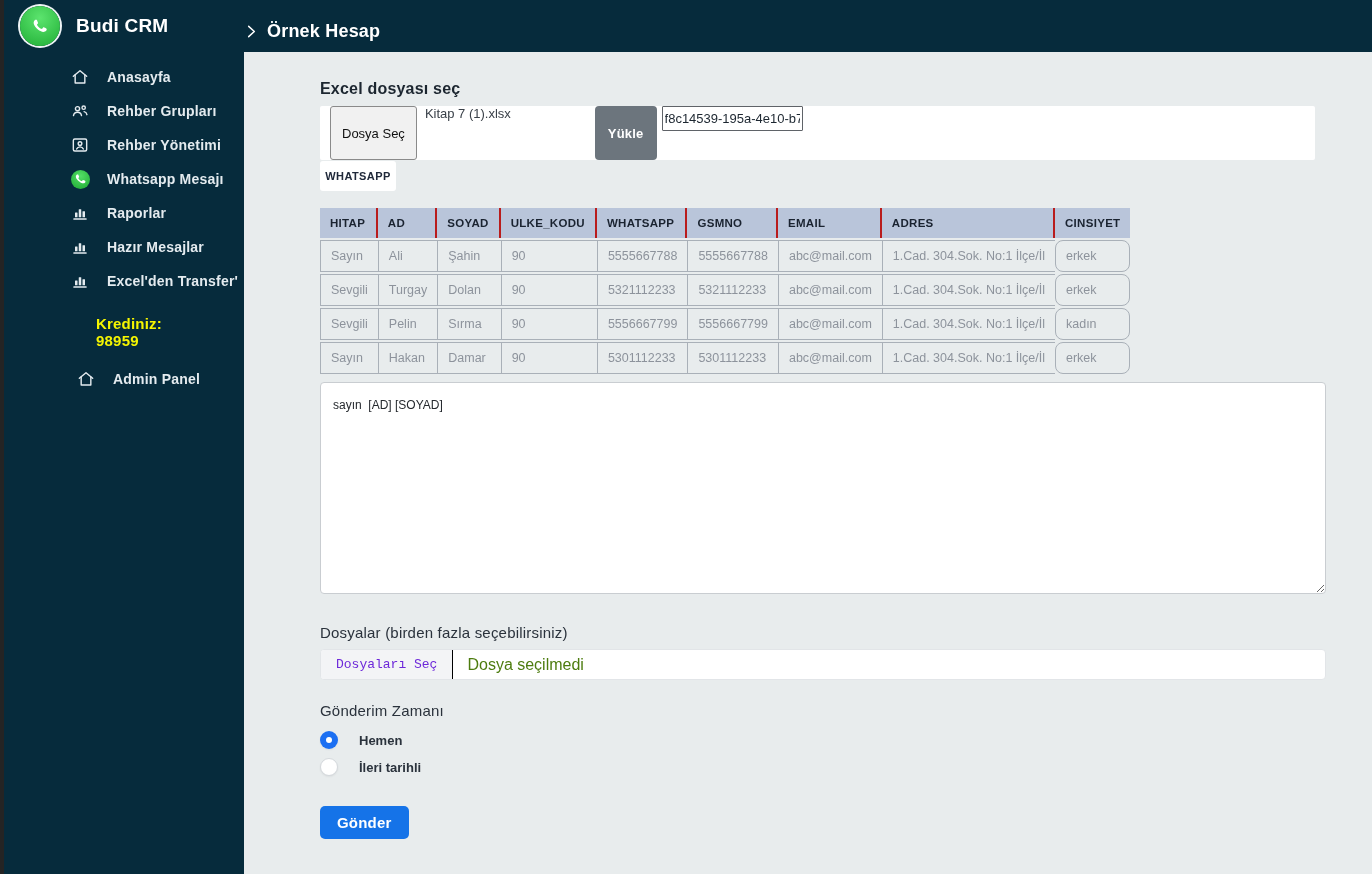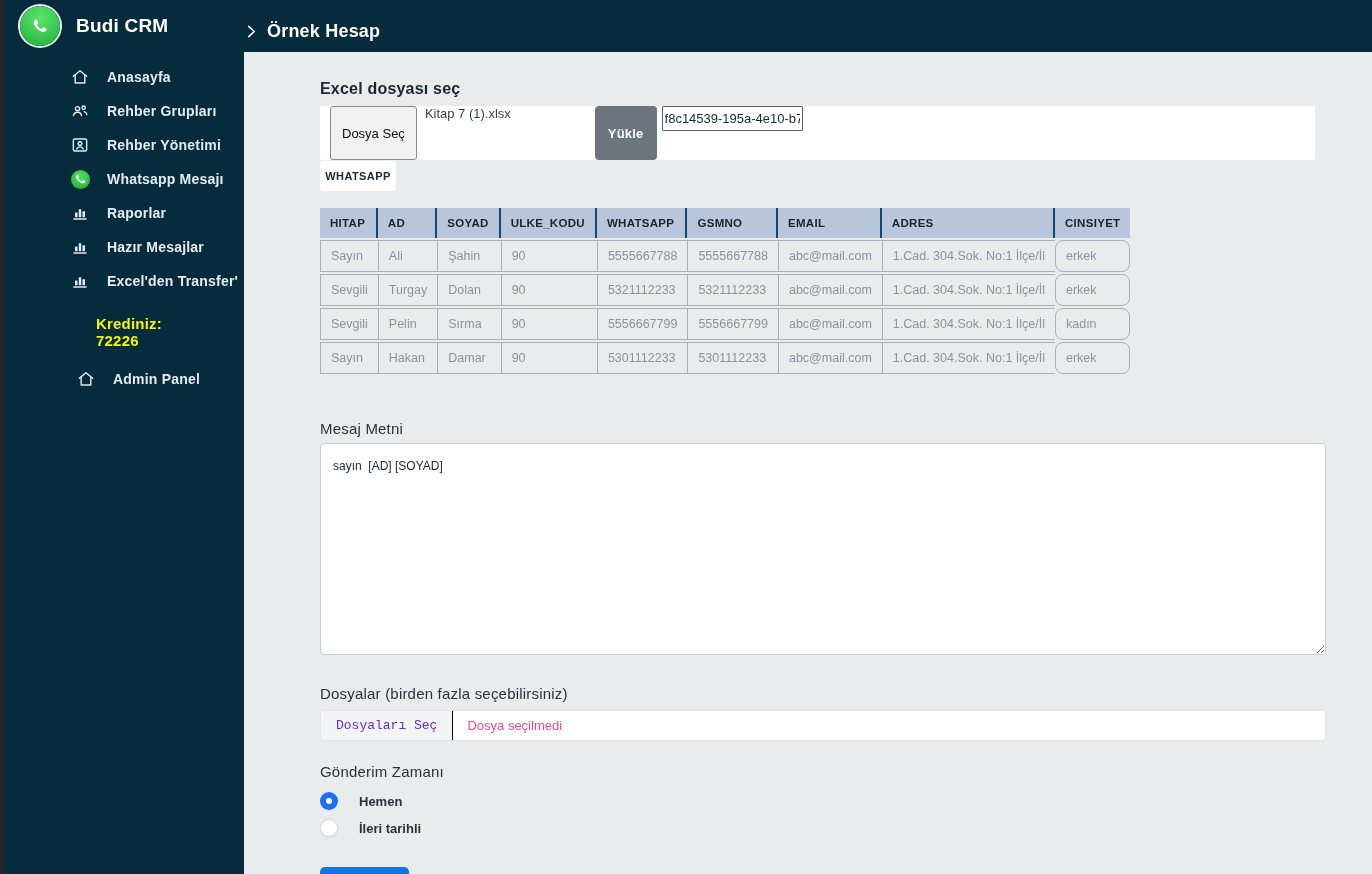--- a/index.html
+++ b/index.html
@@ -63,21 +63,21 @@
   .sheet-tab {
     margin-top:1px; width:76px; height:30px; background:#ffffff; border-radius:3px;
     display:flex; align-items:center; justify-content:center;
     font-size:11px; font-weight:bold; color:#20293a; letter-spacing:.4px; cursor:pointer;
   }
 
   
   table.contacts { margin-top:15px; border-collapse:separate; border-spacing:0 2px; }
   table.contacts th {
     background:#b9c5da; color:#1a2330; font-size:11.5px; font-weight:bold; text-align:left;
-    padding:9px 10px; border-right:2px solid #0c4a6e; letter-spacing:.3px; white-space:nowrap;
+    padding:9px 10px; border-right:2px solid #b91c1c; letter-spacing:.3px; white-space:nowrap;
   }
   table.contacts th:last-child { border-right:none; }
   table.contacts td {
     color:#8d939c; font-size:12.5px; padding:8px 10px; white-space:nowrap;
     border:1px solid #a9b0b8; border-right:none; background:transparent;
   }
   table.contacts td:last-child { border-right:1px solid #a9b0b8;border-radius:8px; }
 
   
   .field-label { margin-top:44px; font-size:15px; color:#2a323c; letter-spacing:.2px; }
@@ -90,21 +90,21 @@
   
   .files-label { margin-top:26px; }
   .files-control {
     margin-top:8px; width:1006px; height:31px; background:#fff; border-radius:4px;
     display:flex; align-items:stretch; overflow:hidden; border:1px solid #e2e5e8;
   }
   .files-btn {
     background:#f3f4f6; border:none; border-right:1px solid #000000; padding:0 15px;
     font-size:13px; color:#6d28d9; font-family:Liberation Mono, monospace; cursor:pointer; white-space:nowrap;
   }
-  .files-status { display:flex; align-items:center; padding-left:14px; font-size:13px; color:#ec4899; }
+  .files-status { display:flex; align-items:center; padding-left:14px; font-size:16px; color:#4d7c0f; }
 
   
   .schedule-label { margin-top:22px; }
   .radio-row { display:flex; align-items:center; gap:21px; margin-top:10px; height:22px; cursor:pointer; }
   .radio-row + .radio-row { margin-top:5px; }
   .radio-circle {
     width:18px; height:18px; border-radius:50%; background:#fff; border:1px solid #d4d8dc;
     position:relative; flex:0 0 18px; box-shadow:0 1px 2px rgba(0,0,0,.06);
   }
   .radio-circle.selected { border:none; background:#1b6ff2; }
@@ -210,21 +210,21 @@
       <svg viewBox="0 0 24 24" fill="#e4ebef">
           <rect x="4" y="18.4" width="16" height="1.8" rx=".6"></rect>
           <rect x="6" y="11.5" width="3" height="5.6" rx=".4"></rect>
           <rect x="10.5" y="7.5" width="3" height="9.6" rx=".4"></rect>
           <rect x="15" y="9.8" width="3" height="7.3" rx=".4"></rect>
         </svg>
     </span>
     <span class="lbl">Excel'den Transfer'</span>
   </div>
 
-  <div class="credit-line">Krediniz: 72226</div>
+  <div class="credit-line">Krediniz: 98959</div>
 
   <div class="side-item admin-item">
     <span class="ic">
       <svg viewBox="0 0 24 24" fill="none" stroke="#e4ebef" stroke-width="1.7" stroke-linecap="round" stroke-linejoin="round">
           <path d="M4 11.2 12 4.4l8 6.8"></path>
           <path d="M6.2 9.6V19.2h11.6V9.6"></path>
         </svg>
     </span>
     <span class="lbl">Admin Panel</span>
   </div>
@@ -297,21 +297,20 @@
           <td>90</td>
           <td>5301112233</td>
           <td>5301112233</td>
           <td>abc@mail.com</td>
           <td>1.Cad. 304.Sok. No:1 İlçe/İl</td>
           <td>erkek</td>
         </tr>
       </tbody>
   </table>
 
-  <div class="field-label">Mesaj Metni</div>
   <textarea class="message-textarea" style="">sayın  [AD] [SOYAD]</textarea>
 
   <div class="field-label files-label">Dosyalar (birden fazla seçebilirsiniz)</div>
   <div class="files-control">
     <button class="files-btn">Dosyaları Seç</button>
     <span class="files-status">Dosya seçilmedi</span>
   </div>
 
   <div class="field-label schedule-label">Gönderim Zamanı</div>
   <div class="radio-row">

